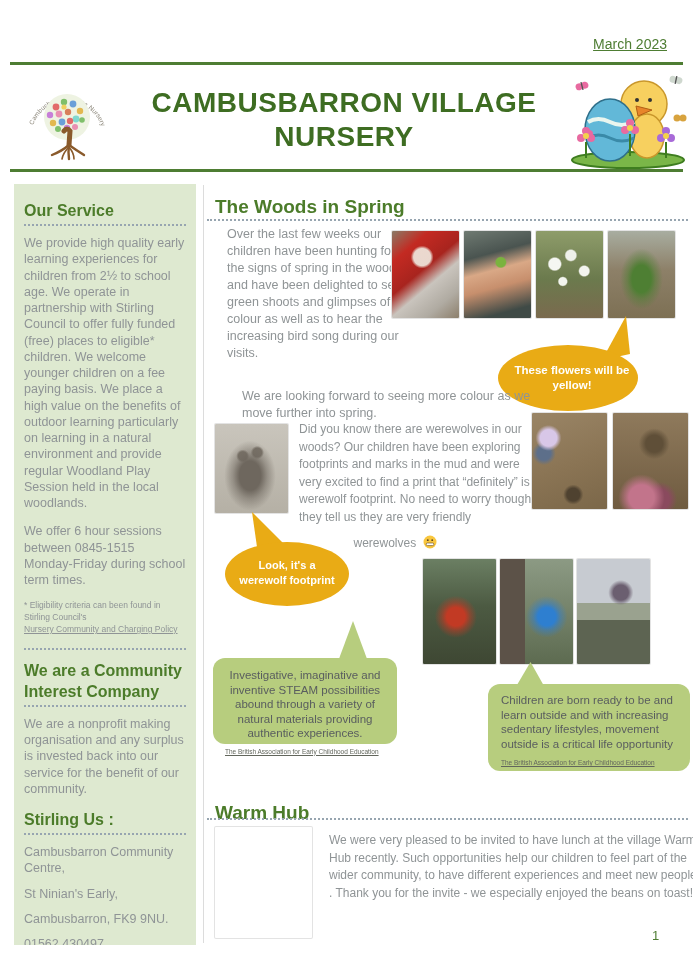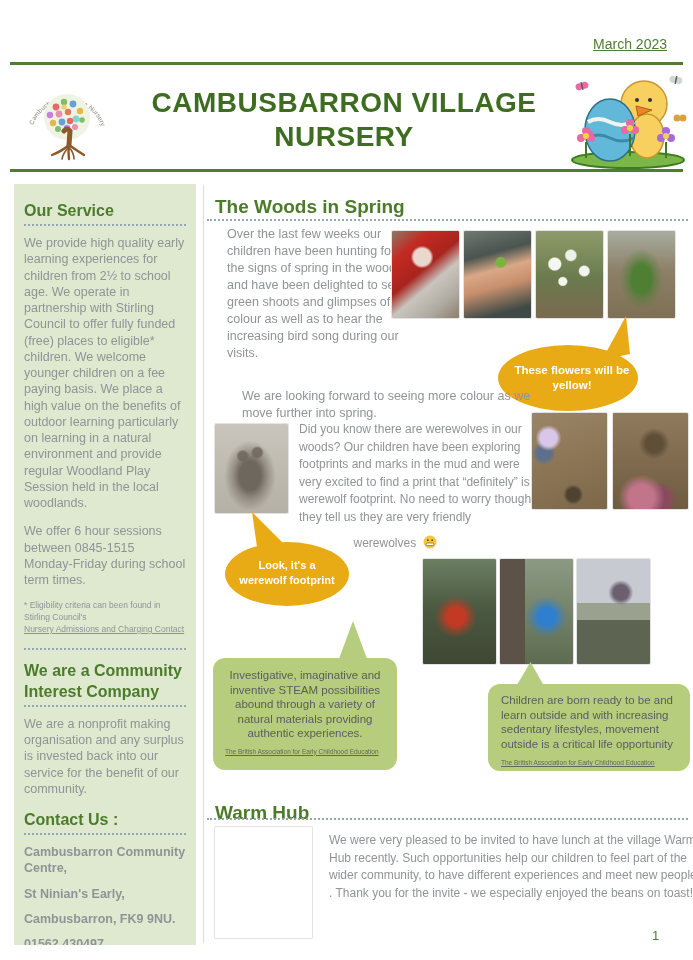--- a/index.html
+++ b/index.html
@@ -16,21 +16,21 @@
   
   .sidebar{left:14px;top:184px;width:182px;height:761px;background:#dee9d0;
            padding:12px 10px;box-sizing:border-box;overflow:hidden;}
   .sb-h{margin:4px 0 3px;font-size:16px;line-height:21px;color:#4c7c2a;font-weight:bold;}
   .dotted{height:0;border-top:2px dotted #97a5b0;}
   .sb-dot{margin:2px 0 9px;}
   .sb-p{margin:8px 0 12px;font-size:12.5px;line-height:1.3;color:#8f9496;}
   .sb-foot{margin:0 0 12px;font-size:8.5px;line-height:1.4;color:#8f9496;}
   .lnk{color:#8f9496;text-decoration:underline;cursor:pointer;}
   .sb-sec{margin:2px 0 10px;}
-  .sb-c{margin:8px 0 9px;font-size:12.5px;line-height:1.3;color:#8f9496;font-weight:bold;}
+  .sb-c{margin:8px 0 9px;font-size:12.5px;line-height:1.3;color:#8f9496;}
   
   .h-main{font-size:19px;color:#4c7c2a;font-weight:bold;}
   .body-t{font-size:12.5px;line-height:17px;color:#8f9496;}
   .photo{box-shadow:0 0 0 1px #e3e3e3;border-radius:1px;background-size:cover;}
   .prow{display:flex;}
   
   .btext{color:#ffffff;font-weight:bold;font-size:11.5px;line-height:15px;text-align:center;}
   .gbox{background:#b7cd7e;border-radius:12px;box-sizing:border-box;color:#595d5f;}
   .gtail{background:#b7cd7e;}
   .gtxt{font-size:11.5px;line-height:14.5px;}
@@ -142,27 +142,27 @@
   <div class="abs rule" style="top:169px;"></div>
   <div class="abs" style="left:203px;top:185px;width:1px;height:758px;background:#dcdcdc;"></div>
 
   <aside class="abs sidebar">
     <h2 class="sb-h">Our Service</h2>
     <div class="dotted sb-dot"></div>
     <p class="sb-p">We provide high quality early learning experiences for children from 2½ to school age. We operate in partnership with Stirling Council to offer fully funded (free) places to eligible* children. We welcome younger children on a fee paying basis. We place a high value on the benefits of outdoor learning particularly on learning in a natural environment and provide regular Woodland Play Session held in the local woodlands.</p>
     <p class="sb-p">We offer 6 hour sessions between 0845-1515 Monday-Friday during school term times.</p>
     <p class="sb-foot">
       <span>* Eligibility criteria can been found in Stirling Council's</span><br>
-      <a class="lnk">Nursery Admissions and Charging Contact</a>
+      <a class="lnk">Nursery Community and Charging Policy</a>
     </p>
     <div class="dotted sb-sec"></div>
     <h2 class="sb-h">We are a Community Interest Company</h2>
     <div class="dotted sb-dot"></div>
     <p class="sb-p">We are a nonprofit making organisation and any surplus is invested back into our service for the benefit of our community.</p>
-    <h2 class="sb-h">Contact Us :</h2>
+    <h2 class="sb-h">Stirling Us :</h2>
     <div class="dotted sb-dot"></div>
     <p class="sb-c">Cambusbarron Community Centre,</p>
     <p class="sb-c">St Ninian's Early,</p>
     <p class="sb-c">Cambusbarron, FK9 9NU.</p>
     <p class="sb-c">01562 430497</p>
 
   </aside>
 
   <h2 class="abs h-main" style="left:215px;top:180px;">The Woods in Spring</h2>
   <div class="abs dotted" style="left:207px;top:219px;width:481px;"></div>
@@ -238,21 +238,21 @@
     <div class="photo" style="width:73px;height:105px;background:
       radial-gradient(circle at 64% 55%, #2e7fd0 0 12%, rgba(46,127,208,.5) 18%, transparent 28%),
       linear-gradient(90deg,#5c5248 0 34%, rgba(92,82,72,0) 34%),
       linear-gradient(180deg,#8c9a84,#5d6b50);"></div>
     <div class="photo" style="width:73px;height:105px;background:
       radial-gradient(circle at 60% 32%, #6b5f70 0 9%, transparent 15%),
       linear-gradient(180deg,#c7cbd1 0 42%, #9aa28f 42% 58%, #5d6452 58%);"></div>
   </div>
 
   <div class="abs gtail" style="left:334px;top:621px;width:38px;height:39px;clip-path:polygon(50% 0,12% 100%,88% 100%);"></div>
-  <div class="abs gbox" style="left:213px;top:658px;width:184px;height:112px;padding:10px 12px 5px;text-align:center;">
+  <div class="abs gbox" style="left:213px;top:658px;width:184px;height:86px;padding:10px 12px 5px;text-align:center;">
     <div class="gtxt">Investigative, imaginative and inventive STEAM possibilities abound through a variety of natural materials providing authentic experiences.</div>
     <a class="gsrc" style="float:left;margin-top:7px;">The British Association for Early Childhood Education</a>
   </div>
 
   <div class="abs gtail" style="left:514px;top:662px;width:30px;height:24px;clip-path:polygon(55% 0,8% 100%,100% 100%);"></div>
   <div class="abs gbox" style="left:488px;top:684px;width:202px;height:87px;padding:9px 13px 5px;">
     <div class="gtxt">Children are born ready to be and learn outside and with increasing sedentary lifestyles, movement outside is a critical life opportunity</div>
     <a class="gsrc" style="margin-top:6px;">The British Association for Early Childhood Education</a>
   </div>
 

